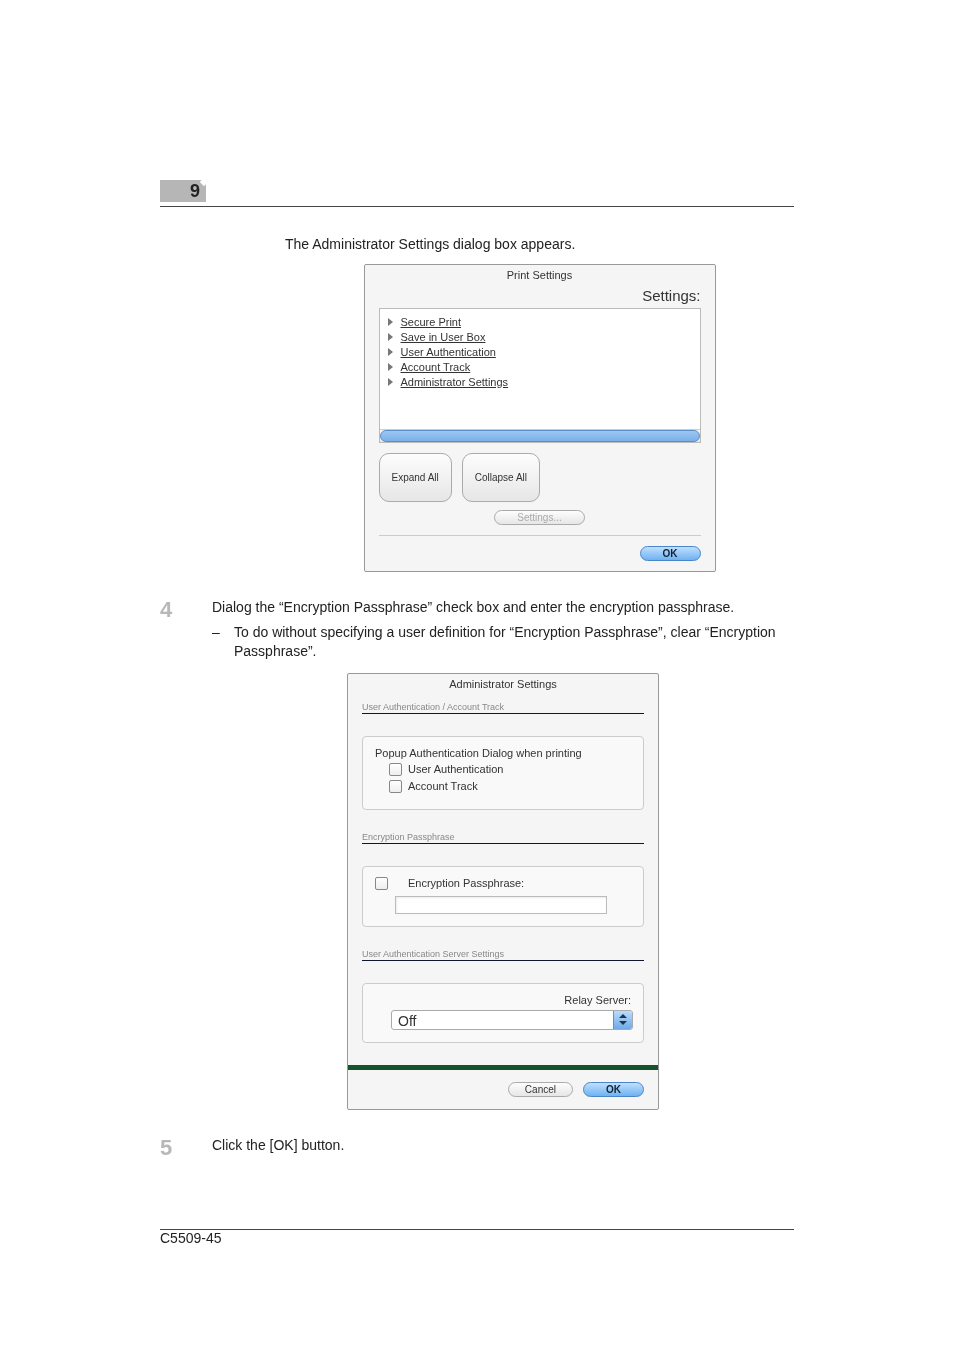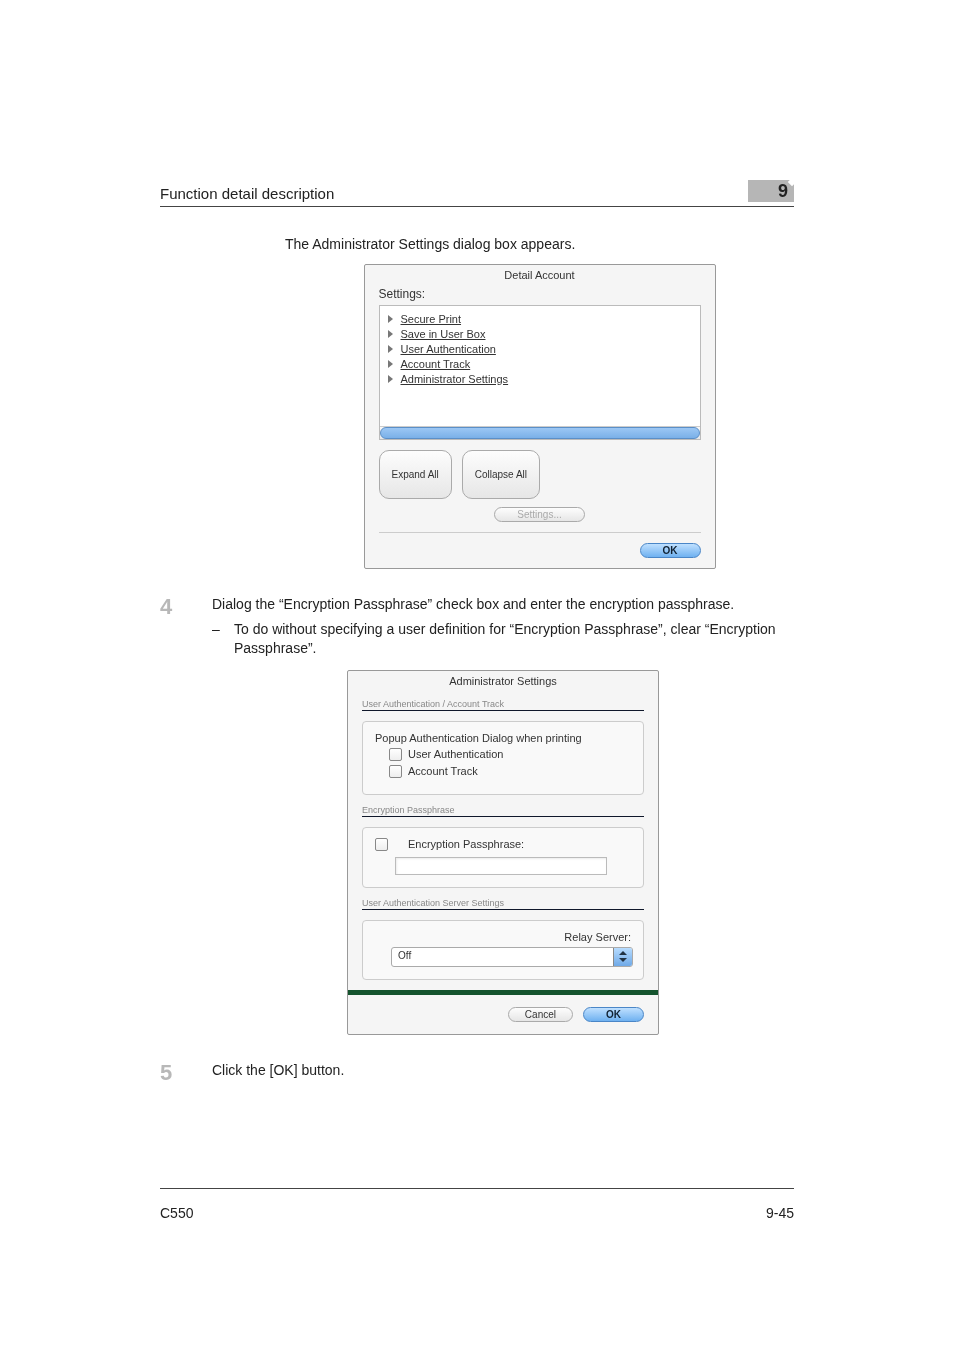--- a/index.html
+++ b/index.html
@@ -99,22 +99,23 @@
   }
   .dlg-title {
     text-align: center;
     padding: 4px 0 6px 0;
     font-size: 11px;
   }
   .dlg-inner1 {
     padding: 0 14px 10px 14px;
   }
   .settings-label {
-    font-size: 12px;
+    font-size: 15px;
     margin-bottom: 4px;
+    text-align: right;
   }
   .tree-box {
     background: #fff;
     border: 1px solid #bbb;
     height: 135px;
     padding: 6px 8px;
     box-sizing: border-box;
     position: relative;
     overflow:hidden;
   }
@@ -187,21 +188,21 @@
   .dialog2{
     width:310px;
     border:1px solid #999;
     border-radius:2px;
     font-size:11px;
     color:#333;
     background:#f5f5f5;
     margin: 12px auto 0 auto;
   }
   .dlg2-section{
-    margin:10px 14px;
+    margin:22px 14px;
     border:1px solid #ccc;
     border-radius:4px;
     padding:10px 12px 12px 12px;
     background:#f9f9f9;
     position:relative;
   }
   .chk-row{
     display:flex;
     align-items:center;
     gap:6px;
@@ -249,21 +250,21 @@
     align-items:stretch;
     width:240px;
     height:18px;
     border:1px solid #aaa;
     border-radius:3px;
     overflow:hidden;
     background:#fff;
   }
   .select-text{
     flex:1;
-    font-size:10px;
+    font-size:14px;
     padding:2px 6px;
   }
   .select-btn{
     width:18px;
     background:linear-gradient(#b7dcff,#6fa9e7);
     border-left:1px solid #888;
     display:flex;
     align-items:center;
     justify-content:center;
   }
@@ -286,44 +287,42 @@
     text-align:right;
     display:flex;
     justify-content:flex-end;
     gap:10px;
   }
 
   .footer-line{
     position:absolute;
     left:160px;
     right:160px;
-    bottom:129px;
+    bottom:104px;
     border-top:1px solid #444;
     display:flex;
-    justify-content:space-between;
-    padding-top:16px;
+    padding-top:0;
     font-size:14px;
     color:#222;
   }
 </style>
 </head>
 <body>
 
 <div class="page">
 
   <div class="header-line">
-    <div class="header-title">Function detail description</div>
     <div class="chapter-badge">9</div>
   </div>
 
   <div class="body-text indent-dialog">The Administrator Settings dialog box appears.</div>
 
   <div class="indent-dialog">
     <div class="dialog1">
-      <div class="dlg-title">Detail Account</div>
+      <div class="dlg-title">Print Settings</div>
       <div class="dlg-inner1">
         <div class="settings-label">Settings:</div>
         <div class="tree-box">
           <div class="tree-row">
               <div class="tri"></div>
               <span>Secure Print</span>
             </div>
           <div class="tree-row">
               <div class="tri"></div>
               <span>Save in User Box</span>

